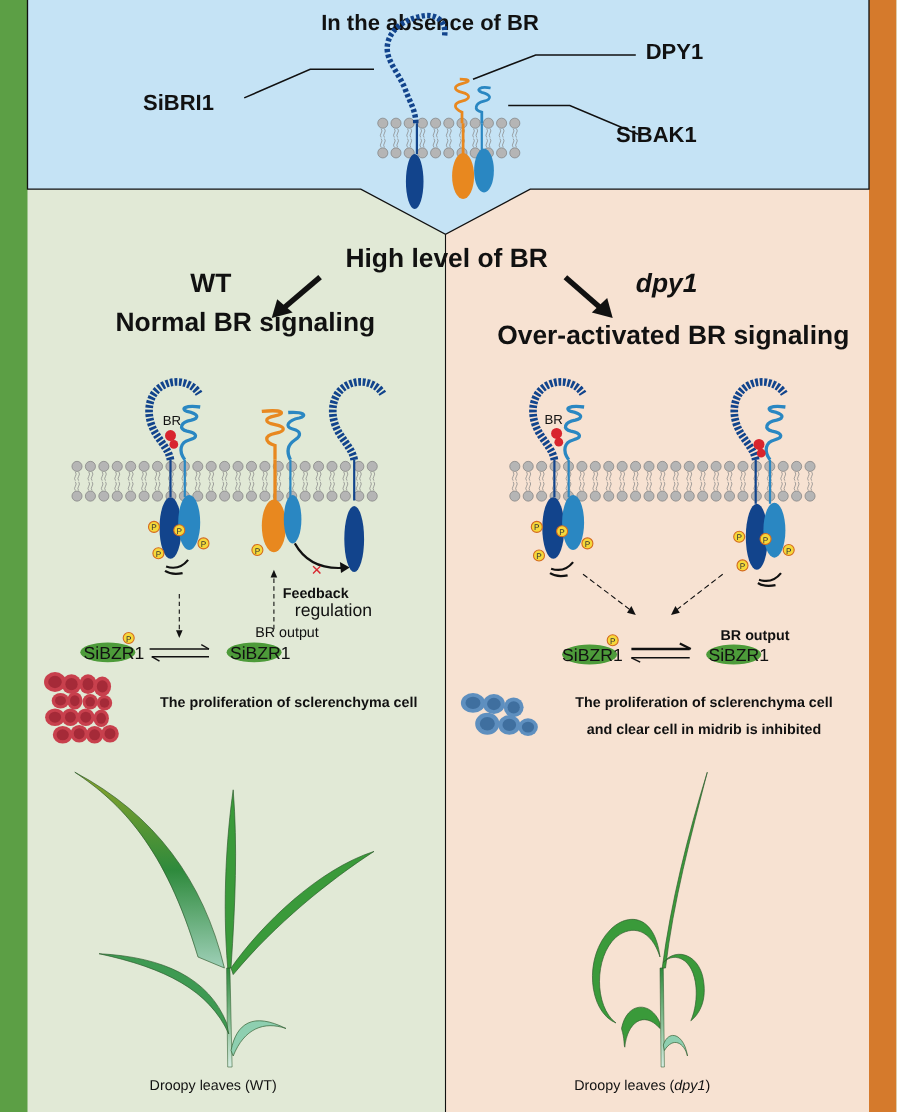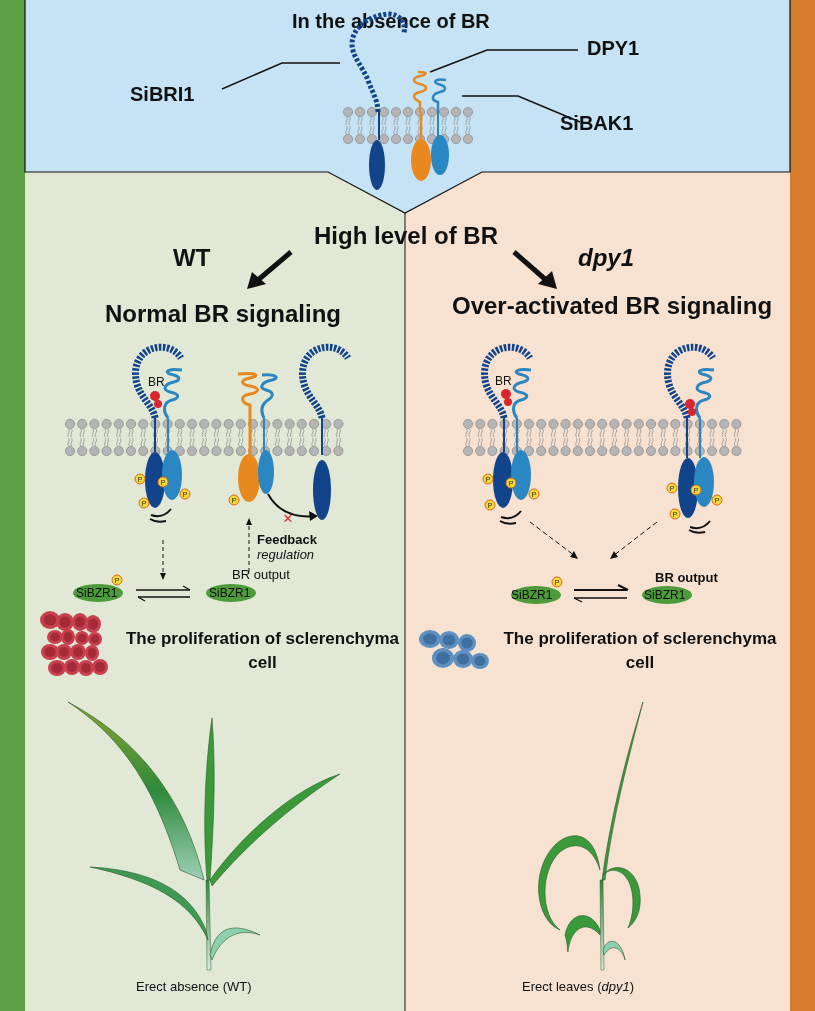--- a/index.html
+++ b/index.html
@@ -2,22 +2,22 @@
 <html><head>
 <meta charset="utf-8">
 <style>
   html, body { margin: 0; padding: 0; }
   body { width: 815px; height: 1011px; position: relative; overflow: hidden; font-family: "Liberation Sans", sans-serif; background: #e1e9d6; }
   .abs { position: absolute; }
   .lbl { position: absolute; color: #111; white-space: nowrap; }
   .bold { font-weight: bold; }
   .title-top { font-size: 20px; font-weight: bold; }
   .head { font-size: 24px; font-weight: bold; }
-  .small { font-size: 12px; }
-  .cellTxt { font-size: 17px; font-weight: bold; color: #111; text-align: center; line-height: 24px; }
+  .small { font-size: 16px; }
+  .cellTxt { font-size: 13px; font-weight: bold; color: #111; text-align: center; line-height: 24px; }
   svg text { font-family: "Liberation Sans", sans-serif; }
 </style>
 </head>
 <body>
 
 <div class="abs" style="left:25px;top:0;width:380px;height:1011px;background:#e1e9d6;"></div>
 <div class="abs" style="left:405px;top:0;width:385px;height:1011px;background:#f7e2d2;"></div>
 <div class="abs" style="left:0;top:0;width:25px;height:1011px;background:#5c9f45;"></div>
 <div class="abs" style="left:790px;top:0;width:25px;height:1011px;background:#d57a2c;"></div>
 
@@ -84,21 +84,21 @@
 <svg class="abs" style="left:0;top:0" width="815" height="300">
   <g>
     <line x1="291" y1="252" x2="258" y2="280" stroke="#111" stroke-width="5"></line>
     <polygon points="247,289 252,272 266,284" fill="#111"></polygon>
   </g>
   <g>
     <line x1="514" y1="252" x2="546" y2="280" stroke="#111" stroke-width="5"></line>
     <polygon points="557,289 538,284 552,271" fill="#111"></polygon>
   </g>
 </svg>
-<div class="lbl head" style="left:105px;top:300px;">Normal BR signaling</div>
+<div class="lbl head" style="left:105px;top:280px;">Normal BR signaling</div>
 <div class="lbl head" style="left:452px;top:292px;text-align:center;">Over-activated BR signaling</div>
 
 <svg class="abs" style="left:0;top:0" width="815" height="620">
   <defs>
     <g id="bri1Loop">
       <path d="M0,0 C-2,-12 -14,-20 -18,-34 C-22,-48 -18,-62 -6,-68 C6,-74 20,-70 26,-60" fill="none" stroke="#12448c" stroke-width="7" stroke-dasharray="2.5,1.5"></path>
     </g>
     <g id="pcircle">
       <circle r="5" fill="#f5d83a" stroke="#d46a1f" stroke-width="1"></circle>
       <text x="0" y="3.2" font-size="7.5" text-anchor="middle" fill="#333">P</text>
@@ -267,21 +267,21 @@
   <ellipse cx="667" cy="595" rx="25" ry="9" fill="#4d9b3a"></ellipse>
   <g>
     <line x1="574" y1="590" x2="627" y2="590" stroke="#111" stroke-width="2.2"></line>
     <polyline points="618,585 628,590" fill="none" stroke="#111" stroke-width="2"></polyline>
     <line x1="574" y1="598" x2="627" y2="598" stroke="#111" stroke-width="1.3"></line>
     <polyline points="574,598 582,602" fill="none" stroke="#111" stroke-width="1.3"></polyline>
   </g>
 </svg>
 
 <div class="lbl small" style="left:257px;top:532px;font-size:13px;font-weight:bold;">Feedback</div>
-<div class="lbl small" style="left:257px;top:547px;font-size:13px;font-style:italic;">regulation</div>
+<div class="lbl small" style="left:268px;top:547px;font-size:16px;">regulation</div>
 <div class="lbl small" style="left:232px;top:567px;font-size:13px;">BR output</div>
 <div class="lbl small" style="left:76px;top:586px;">SiBZR1</div>
 <div class="lbl small" style="left:209px;top:586px;">SiBZR1</div>
 <div class="lbl small bold" style="left:655px;top:570px;font-size:13px;">BR output</div>
 <div class="lbl small" style="left:511px;top:588px;">SiBZR1</div>
 <div class="lbl small" style="left:644px;top:588px;">SiBZR1</div>
 
 <svg class="abs" style="left:0;top:0" width="815" height="700">
   <g id="redCells">
       <ellipse cx="50" cy="620" rx="10" ry="9" fill="#c8404d"></ellipse>
@@ -330,20 +330,21 @@
       <ellipse cx="463" cy="659" rx="6.2" ry="5.58" fill="#3f6f9f"></ellipse>
       <ellipse cx="480" cy="661" rx="9" ry="8" fill="#5e8fbf"></ellipse>
       <ellipse cx="480" cy="661" rx="5.58" ry="4.96" fill="#3f6f9f"></ellipse>
     </g>
 </svg>
 <div class="abs cellTxt" style="left:120px;top:627px;width:285px;">
   <div>The proliferation of sclerenchyma cell</div>
 </div>
 <div class="abs cellTxt" style="left:500px;top:627px;width:280px;">
   <div>The proliferation of sclerenchyma cell</div>
+  <div>and clear cell in midrib is inhibited</div>
 </div>
 
 <svg class="abs" style="left:0;top:0" width="815" height="1011">
   <defs>
     <linearGradient id="leafG" x1="0" y1="0" x2="0" y2="1">
       <stop offset="0" stop-color="#8aa32a"></stop>
       <stop offset="0.5" stop-color="#2e8a3c"></stop>
       <stop offset="1" stop-color="#9fd0b8"></stop>
     </linearGradient>
     <linearGradient id="stemG" x1="0" y1="0" x2="0" y2="1">
@@ -364,16 +365,16 @@
   <g>
     <path d="M601,970 L600,880 L603,880 L604,970 Z" fill="url(#stemG)" stroke="#2c5a2c" stroke-width="0.5"></path>
     <path d="M643,702 C625,760 610,820 602,880 L605,880 C612,820 628,760 643,702 Z" fill="#3a9a3a" stroke="#2c5a2c" stroke-width="0.6"></path>
     <path d="M600,870 C595,830 570,830 555,845 C530,870 535,920 560,930 C540,915 540,870 560,852 C575,840 592,845 600,870 Z" fill="#3a9a3a" stroke="#2c5a2c" stroke-width="0.6"></path>
     <path d="M603,875 C615,860 638,868 640,895 C642,915 632,925 628,928 C636,910 635,880 620,872 C612,868 606,872 603,875 Z" fill="#3a9a3a" stroke="#2c5a2c" stroke-width="0.6"></path>
     <path d="M600,930 C592,910 570,910 565,935 C568,945 567,950 568,952 C570,930 585,918 600,935 Z" fill="#3a9a3a" stroke="#2c5a2c" stroke-width="0.6"></path>
     <path d="M603,950 C608,935 622,940 625,960 C622,948 612,942 604,955 Z" fill="#8ecfb0" stroke="#2c5a2c" stroke-width="0.6"></path>
   </g>
 </svg>
 
-<div class="lbl" style="left:136px;top:979px;font-size:13px;">Erect absence  (WT)</div>
+<div class="lbl" style="left:136px;top:979px;font-size:13px;">Droopy leaves  (WT)</div>
 <div class="lbl" style="left:522px;top:979px;font-size:13px;">
-  <span>Erect leaves (</span><span style="font-style:italic;">dpy1</span><span>)</span>
+  <span>Droopy leaves (</span><span style="font-style:italic;">dpy1</span><span>)</span>
 </div>
 
 </body></html>

